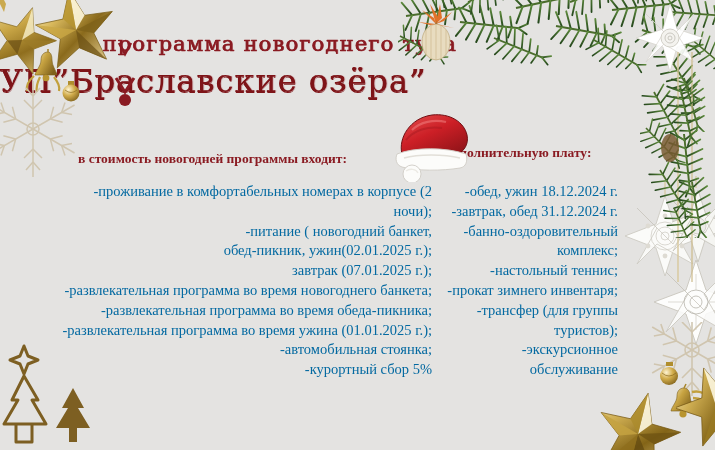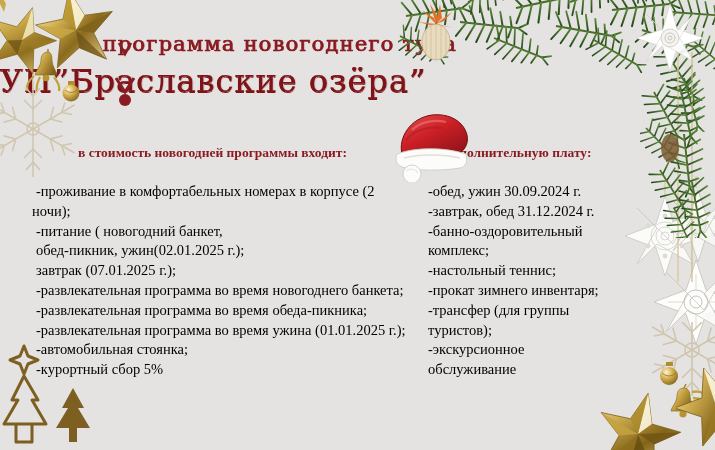--- a/index.html
+++ b/index.html
@@ -45,30 +45,31 @@
   }
 
   
   .col-head{
     position:absolute;
     font-family:"Liberation Serif", serif;
     font-weight:bold;font-size:13.5px;
     color:#8a1b22;
     white-space:nowrap;
   }
-  #head-left{left:78px;top:145px;}
+  #head-left{left:78px;top:151px;}
   #head-right{left:430px;top:145px;}
 
   
   .col{
     position:absolute;
     font-family:"Liberation Serif", serif;
     font-size:14.5px;
     line-height:19.8px;
-    color:#000000;
+    color:#0369a1;
+    text-align:right;
   }
   #col-left{left:32px;top:182px;width:400px;}
   #col-right{left:428px;top:182px;width:190px;}
   .col p{margin:0;padding:0;}
   .col p.hang{text-indent:4px;}
 
   
   #santa-hat{left:384px;top:108px;z-index:6;}
   #head-right{z-index:5;}
 
@@ -476,21 +477,21 @@
     <p class="hang">обед-пикник, ужин(02.01.2025 г.);</p>
     <p class="hang">завтрак (07.01.2025 г.);</p>
     <p class="hang">-развлекательная программа во время новогоднего банкета;</p>
     <p class="hang">-развлекательная программа во время обеда-пикника;</p>
     <p class="hang">-развлекательная программа во время ужина (01.01.2025 г.);</p>
     <p class="hang">-автомобильная стоянка;</p>
     <p class="hang">-курортный сбор 5%</p>
   </div>
 
   <div class="col" id="col-right">
-    <p>-обед, ужин 30.09.2024 г.</p>
+    <p>-обед, ужин 18.12.2024 г.</p>
     <p>-завтрак, обед 31.12.2024 г.</p>
     <p>-банно-оздоровительный</p>
     <p>комплекс;</p>
     <p>-настольный теннис;</p>
     <p>-прокат зимнего инвентаря;</p>
     <p>-трансфер (для группы</p>
     <p>туристов);</p>
     <p>-экскурсионное</p>
     <p>обслуживание</p>
   </div>

